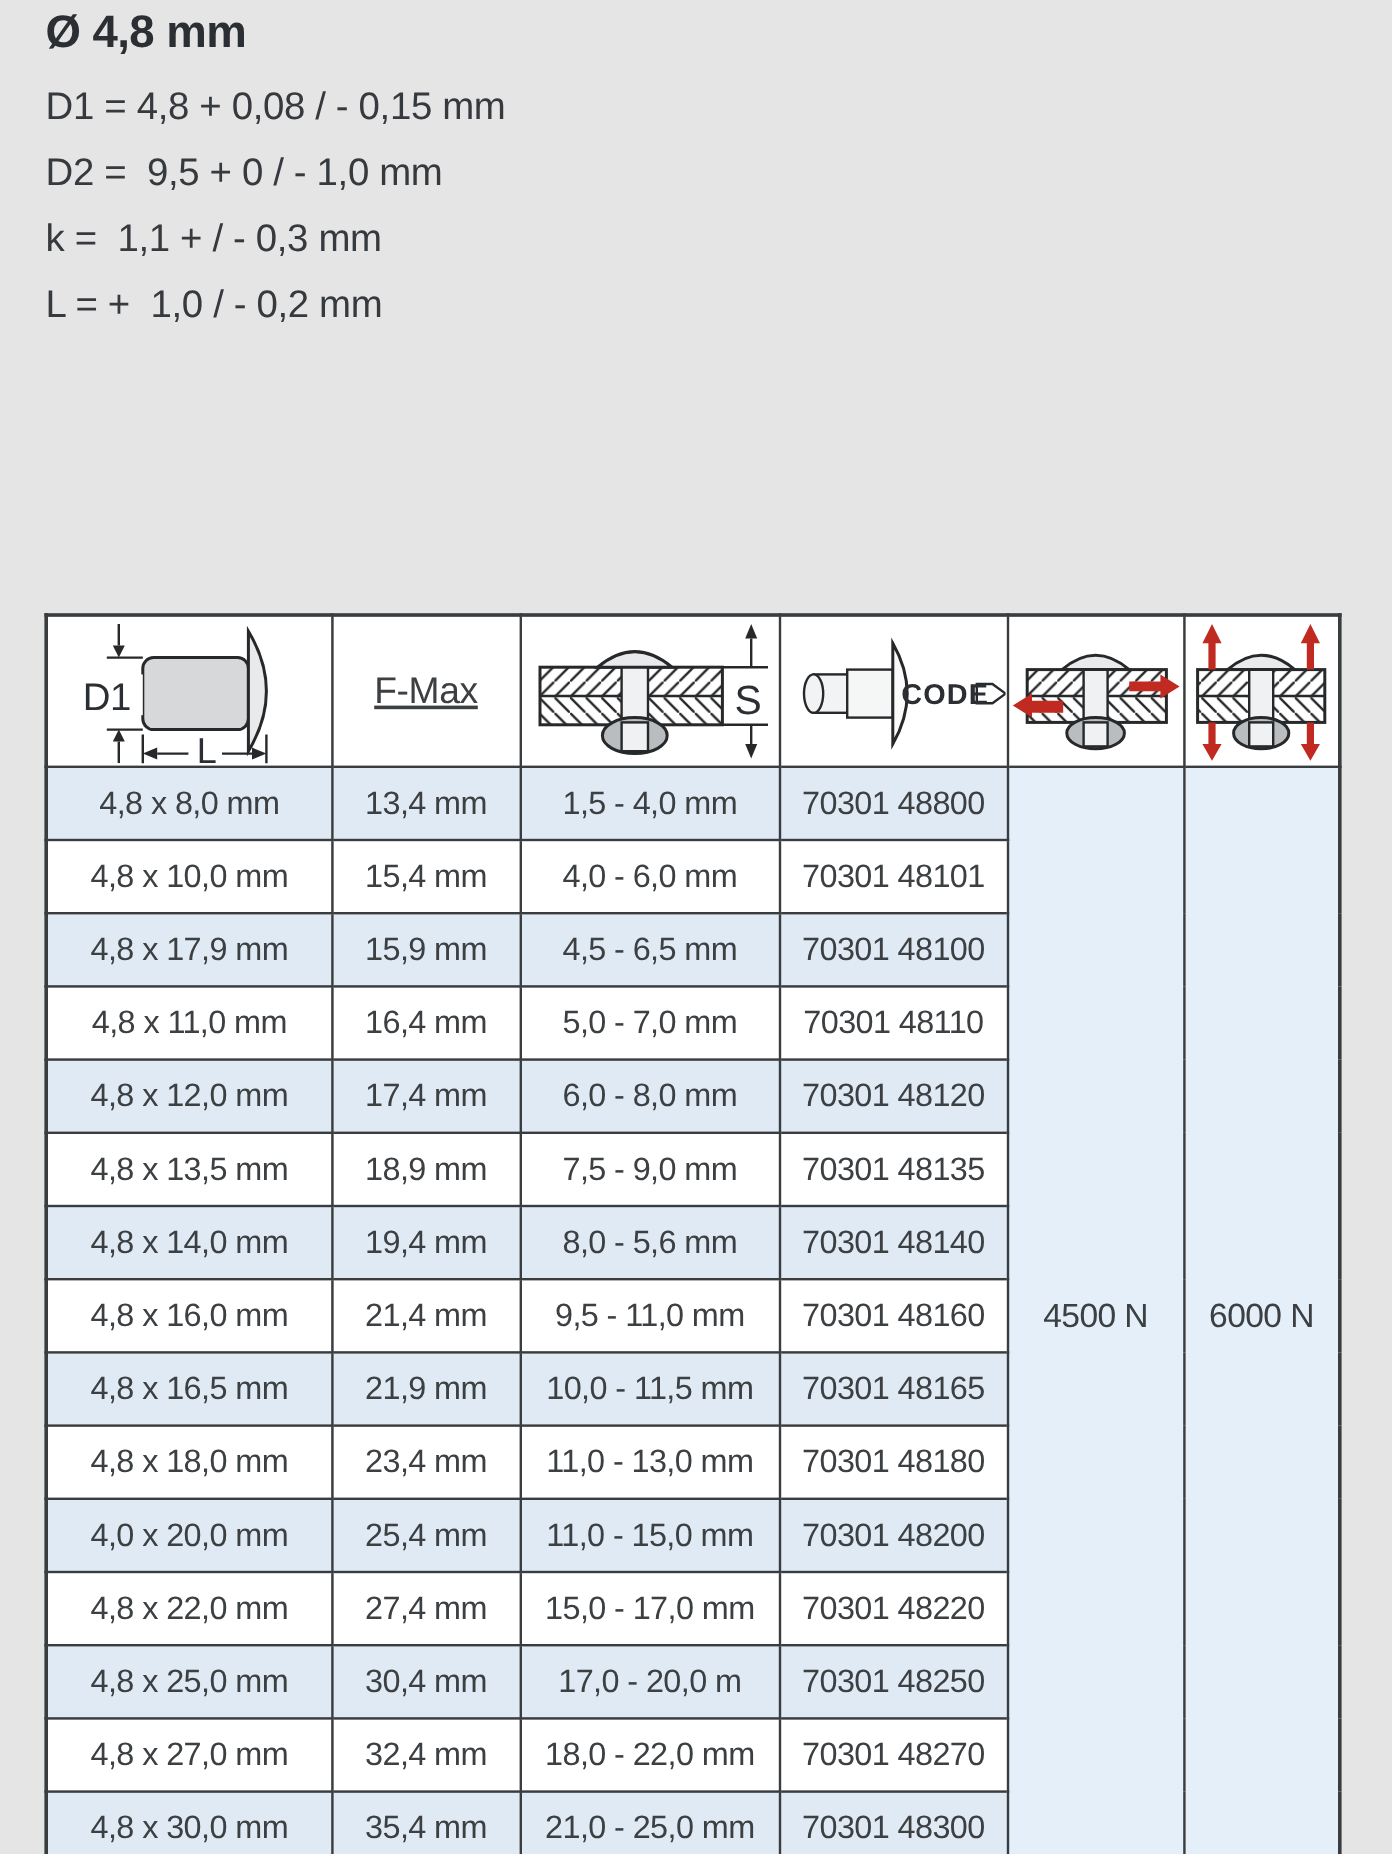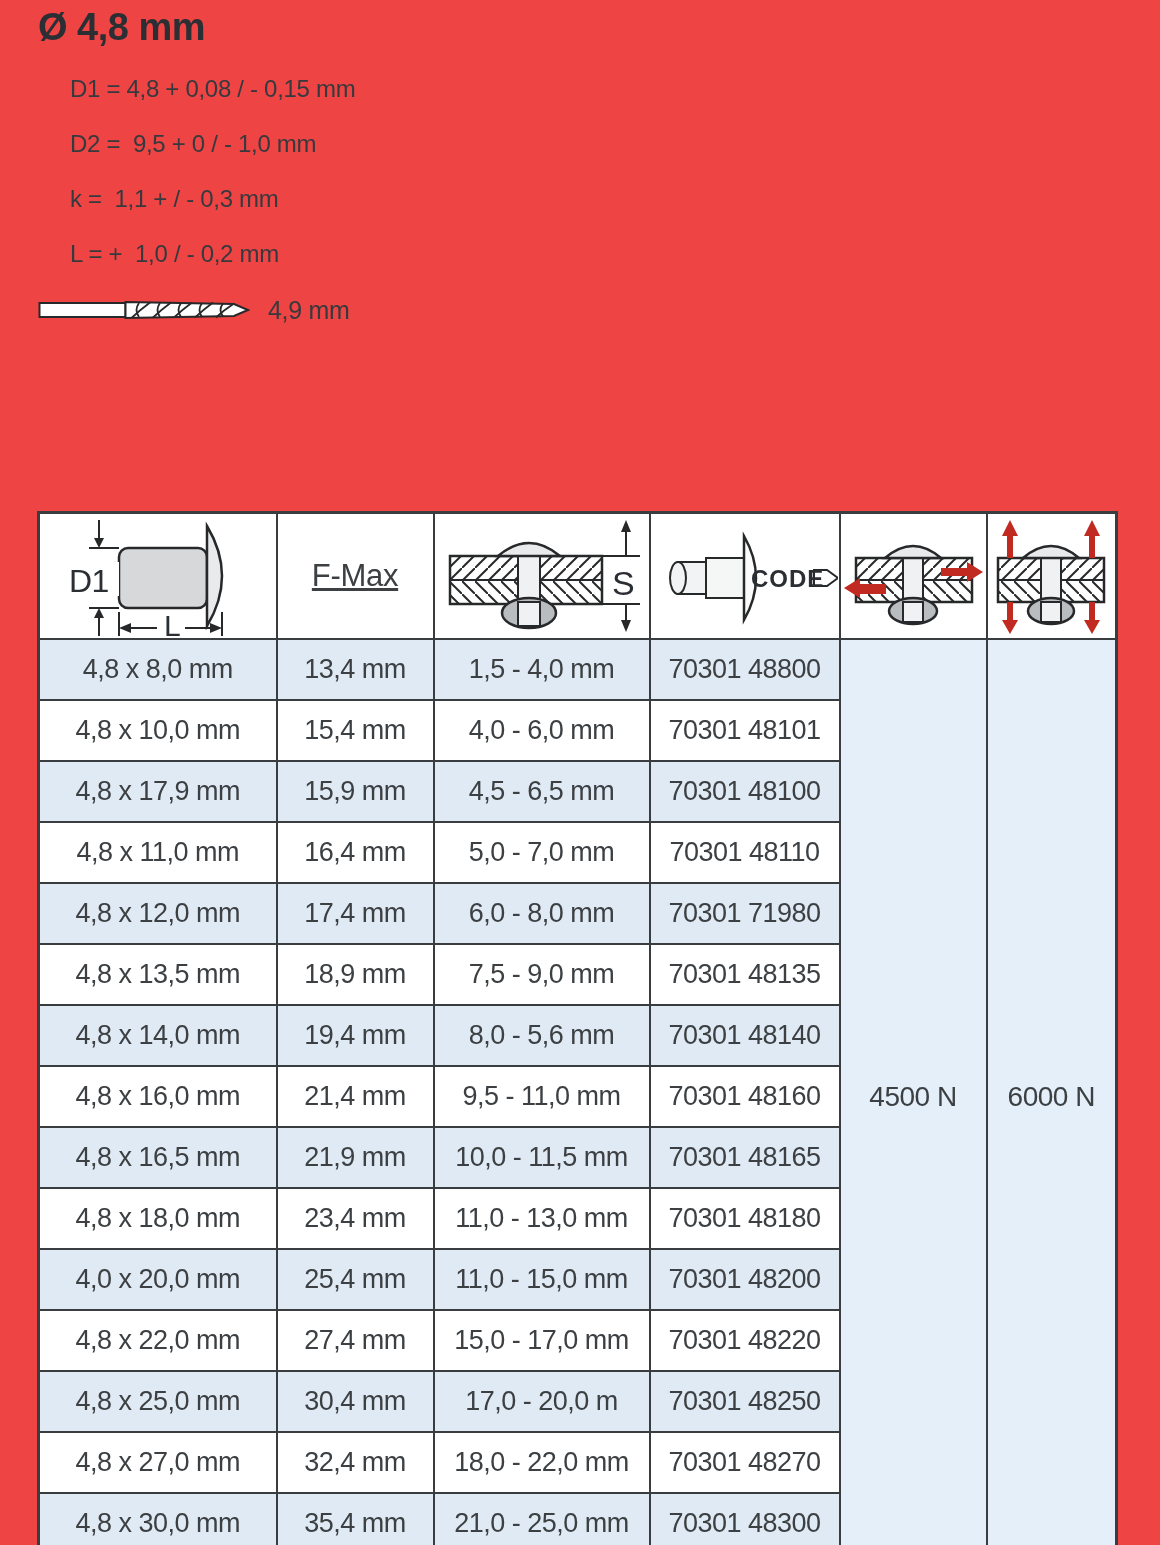--- a/index.html
+++ b/index.html
@@ -1,27 +1,27 @@
 <!DOCTYPE html>
 <html><head>
 <meta charset="utf-8">
 <style>
   html,body{margin:0;padding:0;background:#ffffff;}
   .page{
-    position:relative;width:1160px;height:1545px;background:#ef4444;overflow:hidden;
+    position:relative;width:1160px;height:1545px;background:#e5e5e5;overflow:hidden;
     font-family:"Liberation Sans", sans-serif;color:#3c4043;
   }
   
   .specs{position:absolute;left:38px;top:6px;}
   .page-title{
     margin:0 0 12px 0;font-size:38px;font-weight:bold;color:#2b2f33;letter-spacing:-0.5px;
   }
   .spec-line{
     height:55px;display:flex;align-items:center;
-    font-size:24px;color:#36393d;letter-spacing:-0.3px;white-space:pre;margin-left:32px;
+    font-size:32px;color:#36393d;letter-spacing:-0.3px;white-space:pre;
   }
   .drill-row{margin-top:10px;display:flex;align-items:center;gap:18px;height:38px;}
   .drill-size{font-size:25px;color:#36393d;letter-spacing:-0.3px;}
   
   table.rivet-table{
     position:absolute;left:37px;top:511px;width:1080px;
     border-collapse:collapse;table-layout:fixed;
     border:3px solid #3a3d40;
   }
   .rivet-table td{
@@ -53,39 +53,20 @@
 
 <div class="page">
 
   <header class="specs">
     <h1 class="page-title">Ø 4,8 mm</h1>
     <div class="spec-line">D1 = 4,8 + 0,08 / - 0,15 mm</div>
     <div class="spec-line">D2 =  9,5 + 0 / - 1,0 mm</div>
     <div class="spec-line">k =  1,1 + / - 0,3 mm</div>
     <div class="spec-line">L = +  1,0 / - 0,2 mm</div>
 
-    <div class="drill-row">
-      <svg width="212" height="30" viewBox="0 0 212 30">
-        <rect x="1.5" y="8" width="86" height="14" fill="#ffffff" stroke="#26282a" stroke-width="2"></rect>
-        <path d="M87.5,7 L196,9 L210,15 L196,21 L87.5,23 Z" fill="#ffffff" stroke="#26282a" stroke-width="2"></path>
-        <g stroke="#26282a" stroke-width="1.8" fill="none">
-          <path d="M94,22.5 Q102,15 112,7.5"></path>
-          <path d="M115,22.5 Q123,15 133,7.5"></path>
-          <path d="M136,22.5 Q144,15 154,7.5"></path>
-          <path d="M157,22.5 Q165,15 175,7.5"></path>
-          <path d="M178,22.5 Q186,15 196,8.5"></path>
-          <path d="M101,8 Q96,15 101,22"></path>
-          <path d="M122,8 Q117,15 122,22"></path>
-          <path d="M143,8 Q138,15 143,22"></path>
-          <path d="M164,8 Q159,15 164,22"></path>
-          <path d="M185,8.5 Q180,15 185,21.5"></path>
-        </g>
-      </svg>
-      <span class="drill-size">4,9 mm</span>
-    </div>
   </header>
 
   <table class="rivet-table">
     <colgroup>
       <col style="width:238px">
         <col style="width:157px">
         <col style="width:216px">
       <col style="width:190px">
         <col style="width:147px">
         <col style="width:130px">
@@ -213,21 +194,21 @@
       <tr>
         <td>4,8 x 11,0 mm</td>
         <td>16,4 mm</td>
         <td>5,0 - 7,0 mm</td>
         <td>70301 48110</td>
       </tr>
       <tr>
         <td>4,8 x 12,0 mm</td>
         <td>17,4 mm</td>
         <td>6,0 - 8,0 mm</td>
-        <td>70301 71980</td>
+        <td>70301 48120</td>
       </tr>
       <tr>
         <td>4,8 x 13,5 mm</td>
         <td>18,9 mm</td>
         <td>7,5 - 9,0 mm</td>
         <td>70301 48135</td>
       </tr>
       <tr>
         <td>4,8 x 14,0 mm</td>
         <td>19,4 mm</td>

